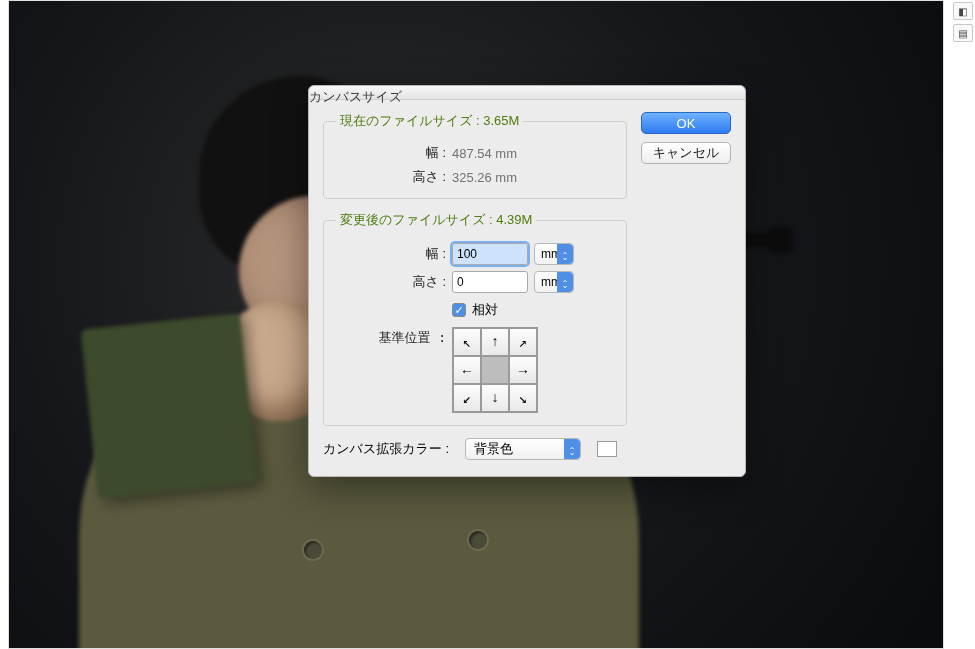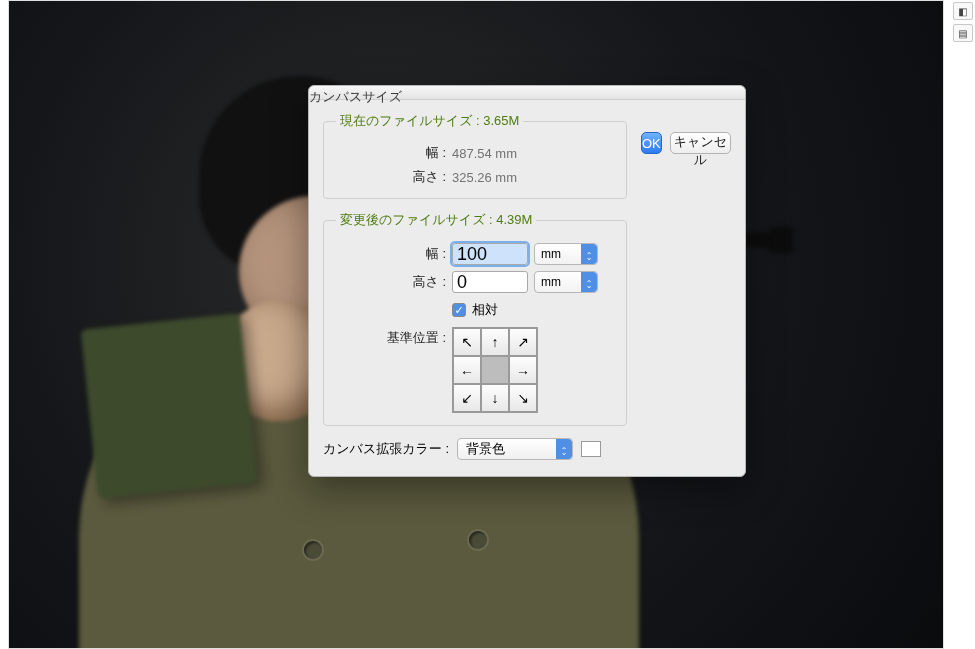--- a/index.html
+++ b/index.html
@@ -69,21 +69,21 @@
     line-height: 22px;
     color: #3a3a3a;
     font-size: 13px;
   }
   .dialog-body {
     display: flex;
     padding: 12px 14px 16px 14px;
     gap: 14px;
   }
   .left-col { flex: 1; }
-  .right-col { width: 90px; display: flex; flex-direction: row; gap: 8px; margin-top: 20px; }
+  .right-col { width: 90px; display: flex; flex-direction: column; gap: 8px; }
 
   fieldset {
     border: 1px solid #cfcfcf;
     border-radius: 4px;
     margin-bottom: 12px;
     padding: 8px 12px 12px 12px;
   }
   legend {
     padding: 0 4px;
     color: #4d7c0f;
@@ -102,29 +102,29 @@
   }
   .kv-value { color: #737373; }
 
   .text-input {
     width: 76px;
     height: 22px;
     padding: 1px 4px;
     border: 1px solid #a9a9a9;
     border-radius: 3px;
     background: #fff;
-    font-size: 18px;
+    font-size: 12px;
   }
   .text-input.focused {
     outline: 2px solid #7bb0ee;
     background: #cfe2fb;
   }
   .select {
     height: 22px;
-    width: 64px;
+    width: 40px;
     border: 1px solid #b7b7b7;
     border-radius: 4px;
     background: linear-gradient(#fff, #f2f2f2);
     font-size: 12px;
     display: inline-flex;
     align-items: center;
     padding: 0 4px 0 6px;
     position: relative;
   }
   .select .caret {
@@ -159,25 +159,25 @@
     border: 1px solid #999;
     margin-left: 6px;
   }
   .anchor-cell {
     border: 1px solid #9a9a9a;
     background: linear-gradient(#fdfdfd,#e8e8e8);
     display:flex; align-items:center; justify-content:center;
     font-size:14px;
   }
   .anchor-cell.center { background: #bdbdbd; }
-  .anchor-row { display:flex; align-items:flex-start; margin-top:8px; }
+  .anchor-row { display:flex; align-items:flex-start; margin-top:8px;font-family:Liberation Mono, monospace; }
   .anchor-row .kv-label { width: 110px; padding-top:2px; }
 
   .ext-row {
-    display:flex; align-items:center; gap:8px;
+    display:flex; align-items:center; gap:16px;
     margin-top: 4px;
   }
   .ext-select {
     height: 22px;
     width: 116px;
     border: 1px solid #b7b7b7;
     border-radius: 4px;
     background: linear-gradient(#fff,#f0f0f0);
     display:inline-flex; align-items:center;
     padding:0 4px 0 8px;

